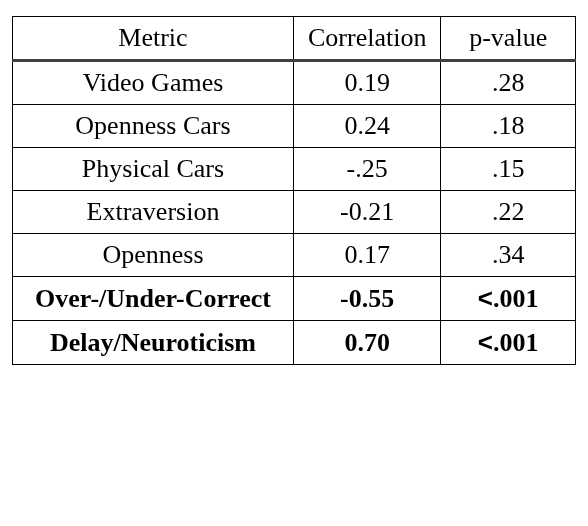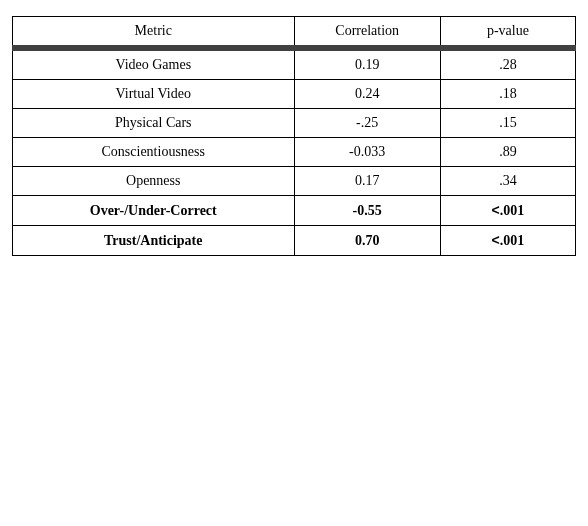--- a/index.html
+++ b/index.html
@@ -9,21 +9,21 @@
     }
     body {
       background: #ffffff;
       font-family: 'Times New Roman', Times, serif;
       padding: 16px 12px;
       width: 588px;
     }
     table {
       border-collapse: collapse;
       width: 100%;
-      font-size: 14px;
+      font-size: 26px;
     }
     th, td {
       border: 1px solid #000;
       padding: 6px 14px;
       text-align: center;
       color: #000;
       font-weight: normal;
     }
     thead th {
       font-weight: normal;
@@ -35,21 +35,21 @@
       width: 50%;
     }
     thead th:nth-child(2) {
       width: 26%;
     }
     thead th:nth-child(3) {
       width: 24%;
       border-radius: 16px;
     }
     tbody tr:first-child td {
-      border-top: 6px solid #404040;
+      border-top: 3px solid #404040;
     }
     .bold td {
       font-weight: bold;
       margin-top: 28px;
     }
     .lt-sign {
       font-family: Arial, sans-serif;
     }
   </style>
 </head>
@@ -63,43 +63,43 @@
       <th>p-value</th>
     </tr>
   </thead>
   <tbody id="table-body">
   <tr>
         <td>Video Games</td>
         <td>0.19</td>
         <td>.28</td>
       </tr>
       <tr>
-        <td>Virtual Video</td>
+        <td>Openness Cars</td>
         <td>0.24</td>
         <td>.18</td>
       </tr>
       <tr>
         <td>Physical Cars</td>
         <td>-.25</td>
         <td>.15</td>
       </tr>
       <tr>
-        <td>Conscientiousness</td>
-        <td>-0.033</td>
-        <td>.89</td>
+        <td>Extraversion</td>
+        <td>-0.21</td>
+        <td>.22</td>
       </tr>
       <tr>
         <td>Openness</td>
         <td>0.17</td>
         <td>.34</td>
       </tr>
       <tr class="bold">
         <td>Over-/Under-Correct</td>
         <td>-0.55</td>
         <td><span class="lt-sign">&lt;</span><span>.001</span></td>
       </tr>
       <tr class="bold">
-        <td>Trust/Anticipate</td>
+        <td>Delay/Neuroticism</td>
         <td>0.70</td>
         <td><span class="lt-sign">&lt;</span><span>.001</span></td>
       </tr>
     </tbody>
 </table>
 
 </body></html>

